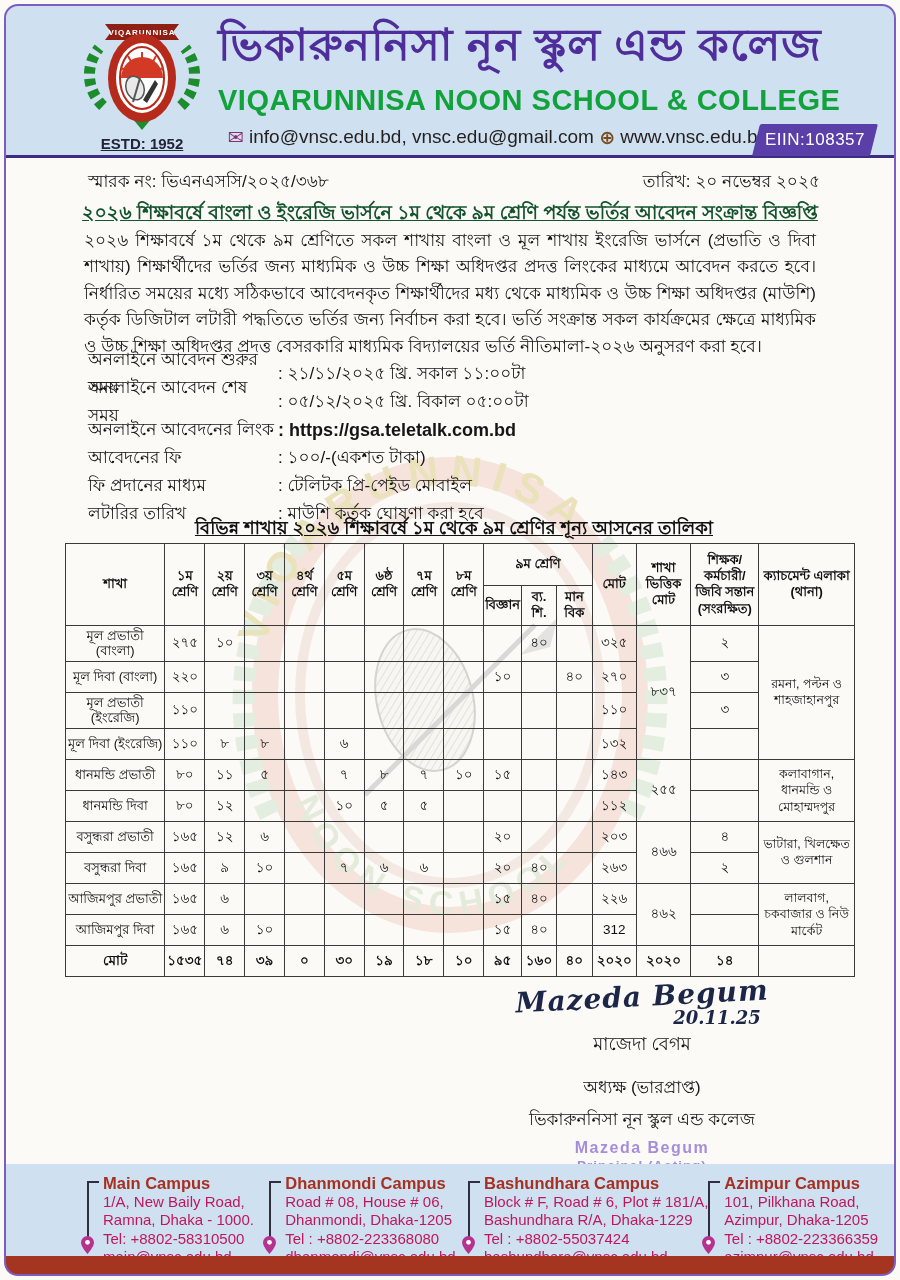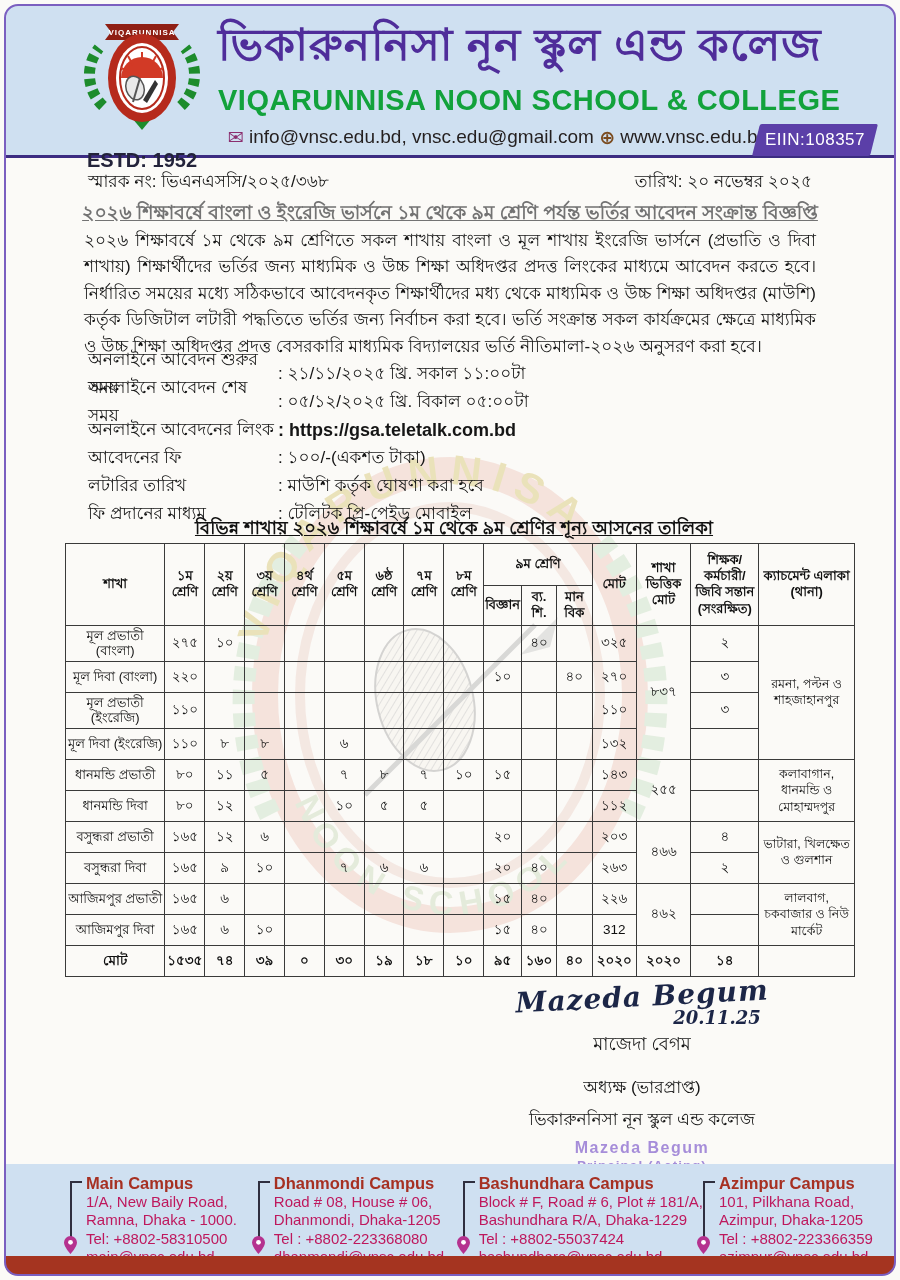--- a/index.html
+++ b/index.html
@@ -22,21 +22,21 @@
     z-index: 60;
   }
   
   .header-band {
     position: absolute; top: 6px; left: 6px; right: 6px; height: 152px;
     background: #cfe0f1;
     border-radius: 10px 10px 0 0;
     border-bottom: 3px solid #3c2c82;
   }
   .logo-wrap { position: absolute; left: 70px; top: 12px; width: 132px; text-align: center; }
-  .estd { font-size: 20px; font-weight: 700; color: #23233a; margin-top: 15px; }
+  .estd { font-size: 15px; font-weight: 700; color: #23233a; margin-top: 1px; text-decoration: underline; }
   .name-bn {
     position: absolute; left: 212px; top: 14px; width: 600px;
     font-size: 44px; font-weight: 700; color: #4f2d9a; text-align: center;
     letter-spacing: 1px; line-height: 1.15; white-space: nowrap;
   }
   .name-en {
     position: absolute; left: 212px; top: 78px; width: 600px;
     font-size: 29px; font-weight: 700; color: #12a23b; text-align: center;
     letter-spacing: 0.5px; white-space: nowrap;
   }
@@ -58,27 +58,27 @@
     transform: skewX(14deg);
     color: #ffffff; font-size: 17px; letter-spacing: 0.5px;
   }
   
   .watermark {
     position: absolute; left: 185px; top: 395px; width: 530px; height: 570px;
     opacity: 0.35; z-index: 0; pointer-events: none;
   }
   
   .memo-row {
-    position: absolute; top: 168px; left: 88px; right: 88px;
+    position: absolute; top: 168px; left: 88px; right: 80px;
     display: flex; justify-content: space-between;
     font-size: 17px; color: #151515; z-index: 2;
   }
   .notice-title {
     position: absolute; top: 198px; left: 60px; right: 60px;
-    text-align: center; font-size: 19px; font-weight: 700; color: #737373;
+    text-align: center; font-size: 19px; font-weight: 700; color: #14532d;
     text-decoration: underline; z-index: 2;
   }
   .notice-body {
     position: absolute; top: 228px; left: 84px; width: 732px;
     font-size: 17px; line-height: 26.4px; color: #151515;
     text-align: justify; z-index: 2;
   }
   .fields { position: absolute; top: 360px; left: 88px; width: 700px; z-index: 2; }
   .field-row { display: flex; height: 28px; align-items: center; font-size: 17px; color: #151515; }
   .field-label { width: 190px; flex: none; }
@@ -125,21 +125,21 @@
   .sig-org { font-size: 17px; margin-top: 4px; }
   .stamp { margin-top: 4px; color: #9d82d6; opacity: 0.9; line-height: 1.25; }
   .stamp .s1 { font-size: 16px; font-weight: 700; letter-spacing: 1.5px; }
   .stamp .s2 { font-size: 13.5px; font-weight: 700; letter-spacing: 1px; }
   .stamp .s3 { font-size: 12.5px; }
   .stamp .s4 { font-size: 12.5px; }
   
   .footer-band {
     position: absolute; left: 6px; right: 6px; top: 1164px; height: 94px;
     background: #cfe0f1; z-index: 2;
-    display: flex; padding: 10px 10px 0 64px;
+    display: flex; padding: 10px 10px 0 81px;
   }
   .campus { position: relative; padding-left: 16px; }
   .campus .bracket {
     position: absolute; left: 0; top: 7px; width: 12px; height: 56px;
     border-left: 2px solid #2f2f3f; border-top: 2px solid #2f2f3f;
   }
   .campus .pin { position: absolute; left: -6px; top: 62px; }
   .campus-name { font-size: 16.5px; font-weight: 700; color: #a63022; white-space: nowrap; }
   .campus-line { font-size: 15px; color: #be185d; line-height: 1.23; white-space: nowrap; }
   .c1 { width: 218px; } .c2 { width: 238px; } .c3 { width: 252px; } .c4 { width: 210px; }
@@ -232,26 +232,26 @@
       </div>
       <div class="field-row">
         <span class="field-label">অনলাইনে আবেদনের লিংক</span>
         <span class="field-value latin">: https://gsa.teletalk.com.bd</span>
       </div>
       <div class="field-row">
         <span class="field-label">আবেদনের ফি</span>
         <span class="field-value">: ১০০/-(একশত টাকা)</span>
       </div>
       <div class="field-row">
+        <span class="field-label">ফি প্রদানের মাধ্যম</span>
+        <span class="field-value">: টেলিটক প্রি-পেইড মোবাইল</span>
+      </div>
+      <div class="field-row">
         <span class="field-label">লটারির তারিখ</span>
         <span class="field-value">: মাউশি কর্তৃক ঘোষণা করা হবে</span>
-      </div>
-      <div class="field-row">
-        <span class="field-label">ফি প্রদানের মাধ্যম</span>
-        <span class="field-value">: টেলিটক প্রি-পেইড মোবাইল</span>
       </div>
     </div>
 
   <div class="table-title">বিভিন্ন শাখায় ২০২৬ শিক্ষাবর্ষে ১ম থেকে ৯ম শ্রেণির শূন্য আসনের তালিকা</div>
   <table class="seat-table">
     <colgroup>
       <col style="width:100px">
         <col style="width:40px">
         <col style="width:40px">
         <col style="width:40px">

